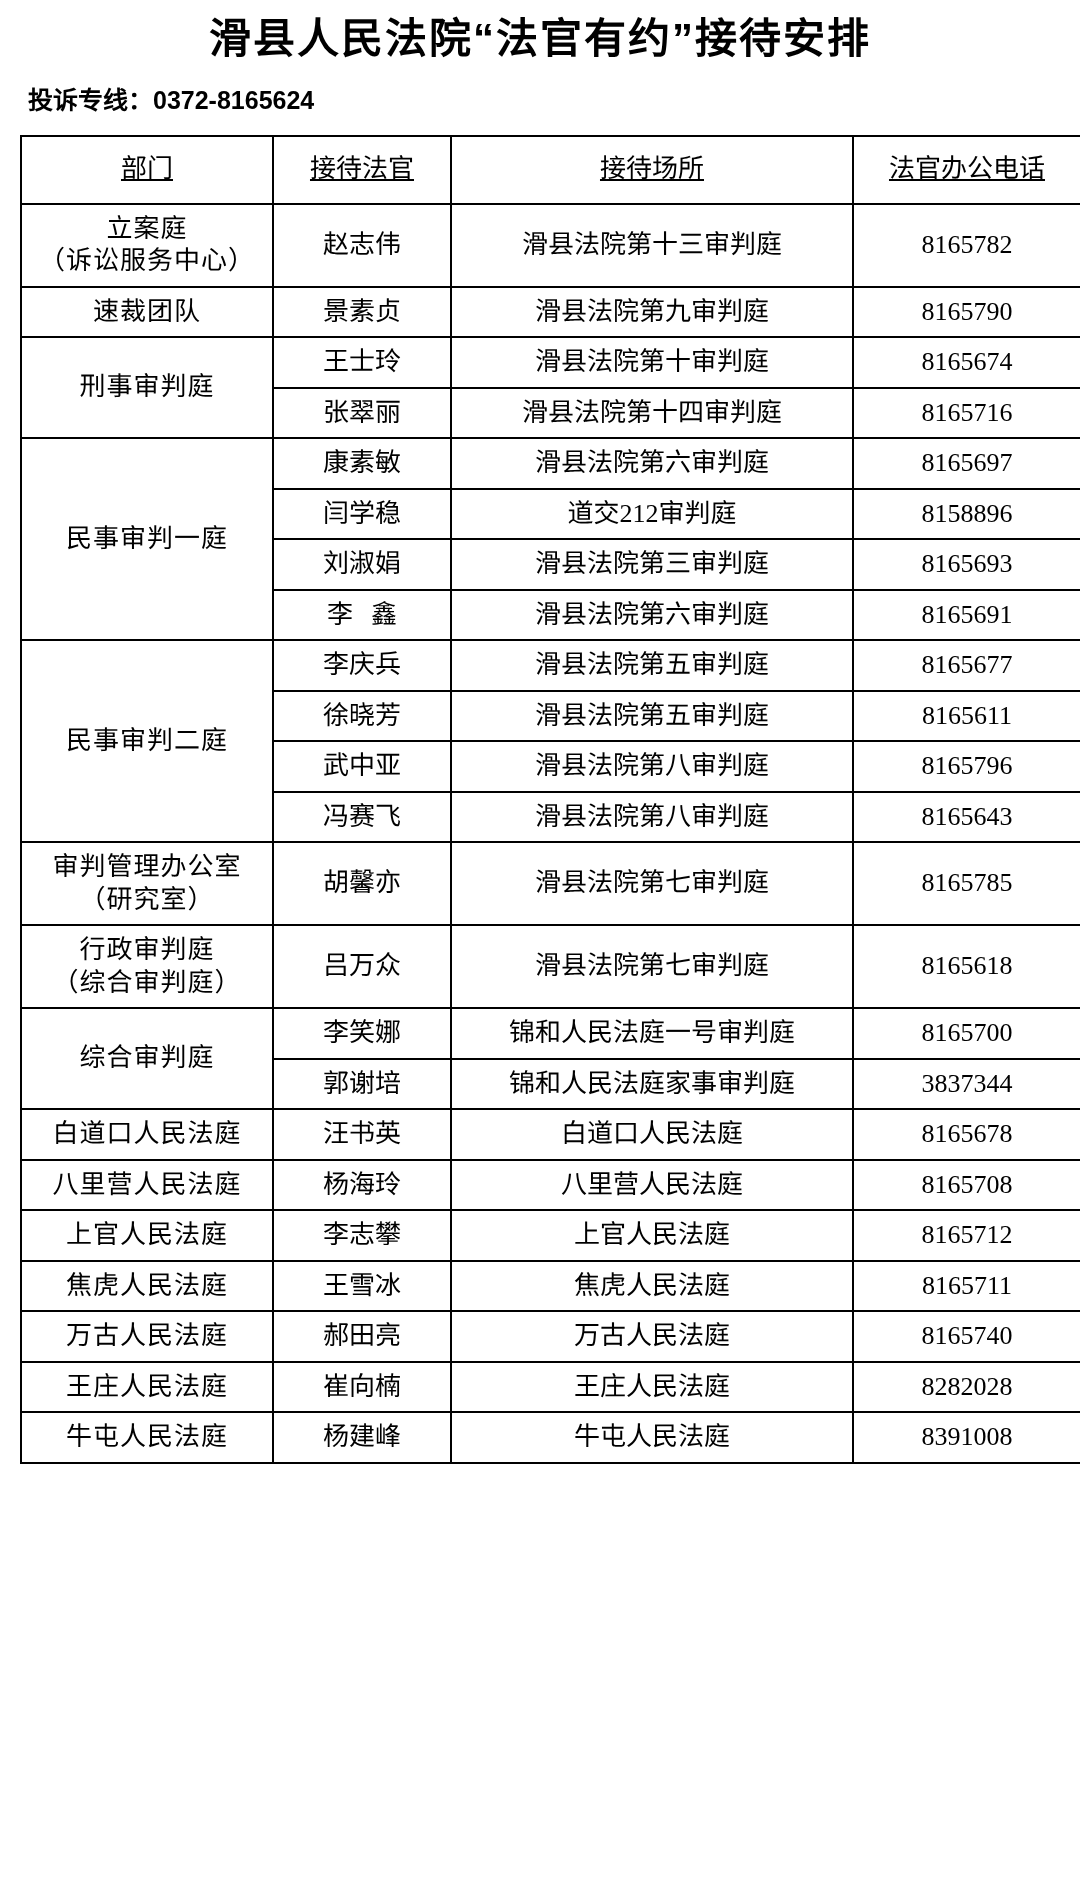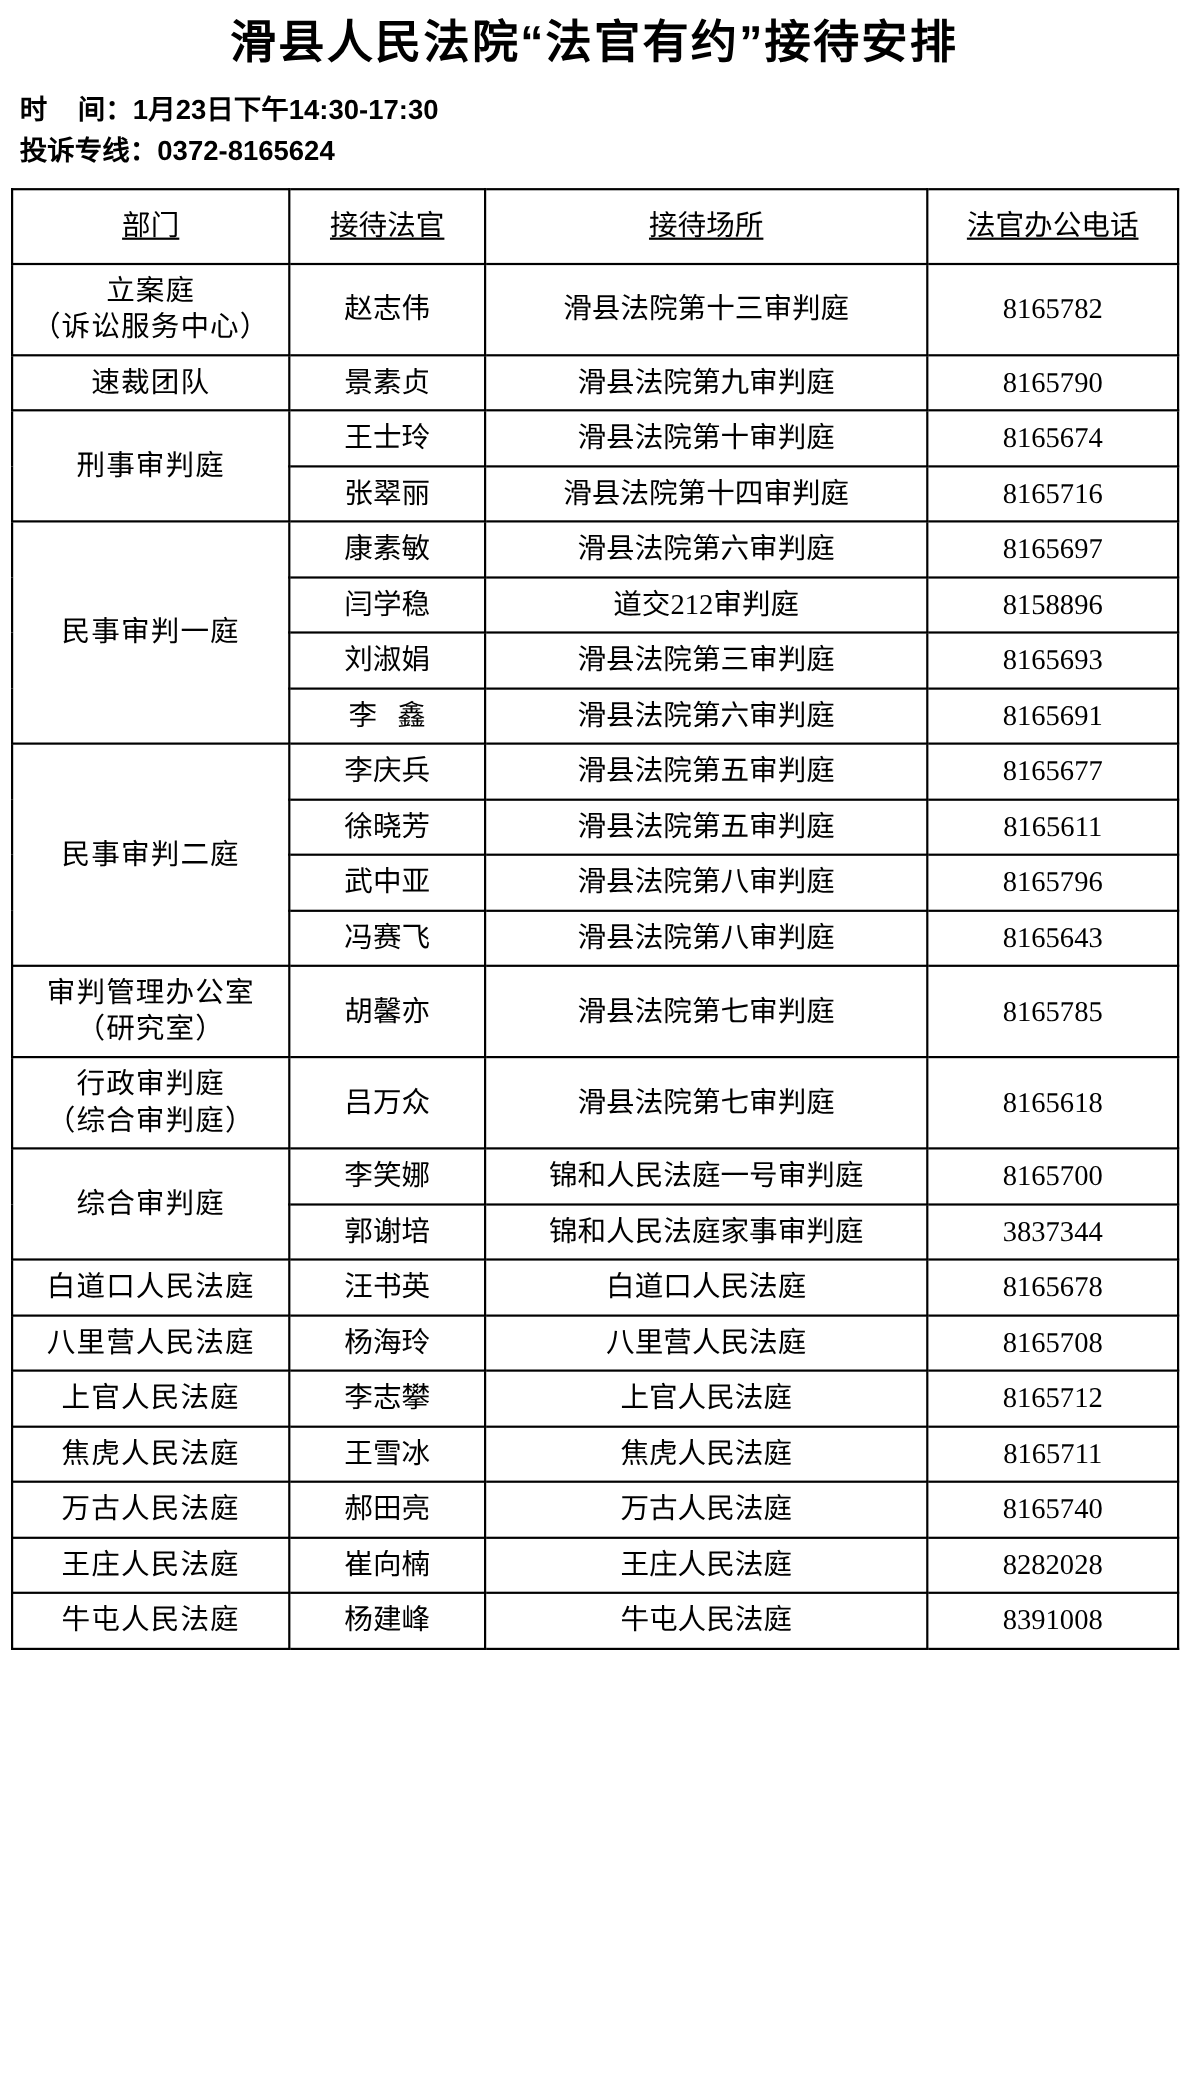--- a/index.html
+++ b/index.html
@@ -10,21 +10,21 @@
   body {
     width: 1080px;
     height: 1895px;
     font-family: "Liberation Serif", "DejaVu Serif", serif;
     color: #000000;
     overflow: hidden;
   }
   .page {
     box-sizing: border-box;
     width: 1080px;
-    padding: 0 10px;
+    padding: 0 20px;
   }
   .title {
     text-align: center;
     font-family: "Liberation Sans", "DejaVu Sans", sans-serif;
     font-weight: bold;
     font-size: 42px;
     letter-spacing: 2px;
     margin: 14px 0 18px 0;
     line-height: 1.2;
   }
@@ -71,21 +71,20 @@
   }
 </style>
 </head>
 <body>
 
 <div class="page">
 
   <div class="title">滑县人民法院“法官有约”接待安排</div>
 
   <div class="meta">
-    <div class="row">时    间：1月23日下午14:30-17:30</div>
     <div class="row">投诉专线：0372-8165624</div>
   </div>
 
   <table class="schedule">
     <colgroup>
       <col class="c-dept">
         <col class="c-judge">
         <col class="c-place">
         <col class="c-phone">
     </colgroup>

